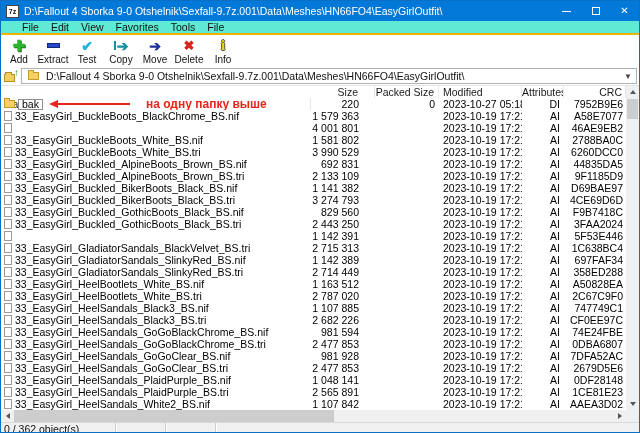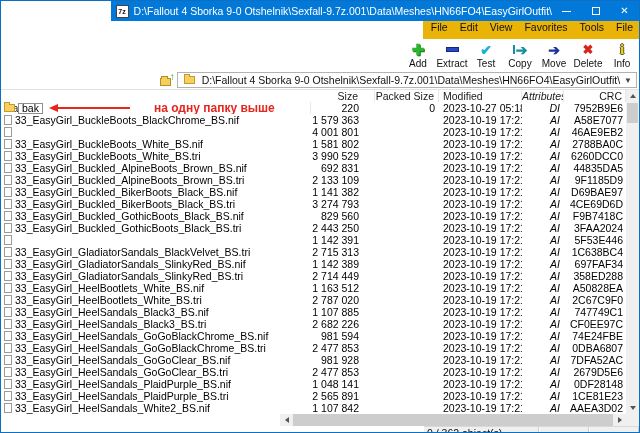--- a/index.html
+++ b/index.html
@@ -1,35 +1,35 @@
 <!DOCTYPE html>
 <html><head>
 <meta charset="utf-8">
 <style>
   html,body{margin:0;padding:0;background:#d8d8d8;}
   .window{
     width:640px;height:433px;box-sizing:border-box;
     border:1px solid #0b6fc4;background:#fff;
     display:flex;flex-direction:column;
     font-family:"Liberation Sans",sans-serif;
-    overflow:hidden;position:relative;align-items:flex-end;
+    overflow:hidden;position:relative;
   }
   
   .titlebar{flex:0 0 20px;background:#0279d8;display:flex;align-items:center;padding-left:5px;}
   .appicon{width:13px;height:13px;background:#fff;border:1px solid #444;box-sizing:border-box;
     color:#111;font-size:7px;font-weight:bold;display:flex;align-items:center;justify-content:center;flex:0 0 13px;}
   .title-text{color:#fff;font-size:10.5px;margin-left:5px;flex:1;white-space:nowrap;overflow:hidden;}
   .wctrls{display:flex;height:100%;}
   .wbtn{width:29px;height:100%;display:flex;align-items:center;justify-content:center;}
   .min-glyph{width:9px;height:1px;background:#fff;display:block;}
   .max-glyph{width:8px;height:8px;border:1px solid #fff;box-sizing:border-box;display:block;}
   .close-glyph{color:#fff;font-size:10px;line-height:10px;}
   
-  .menubar{flex:0 0 12px;background:#eab308;border-bottom:6px solid #eab308;display:flex;align-items:center;
-    font-size:10.5px;color:#111;padding-left:2px;box-sizing:border-box;}
+  .menubar{flex:0 0 12px;background:#5eead4;border-bottom:2px solid #eab308;display:flex;align-items:center;
+    font-size:10.5px;color:#111;padding-left:15px;box-sizing:border-box;}
   .mitem{padding:0 6px;white-space:nowrap;}
   
   .toolbar{flex:0 0 32px;background:#fff;display:flex;align-items:stretch;padding-left:1px;}
   .tbtn{width:34px;display:flex;flex-direction:column;align-items:center;justify-content:center;}
   .ticon{height:16px;display:flex;align-items:center;justify-content:center;}
   .tlabel{font-size:10px;color:#111;line-height:11px;white-space:nowrap;}
   .icon-add{color:#2db52d;font-size:15px;font-weight:bold;text-shadow:1px 1px 0 #1a7a1a;}
   .icon-extract-bar{width:13px;height:5px;background:#2748c8;border:1px solid #14287a;box-sizing:border-box;}
   .icon-test{color:#17b2da;font-size:14px;font-weight:bold;}
   .icon-arrow{font-size:14px;font-weight:bold;line-height:14px;}
@@ -58,28 +58,28 @@
   .main{flex:0 0 324px;position:relative;border-top:1px solid #e3e3e3;box-sizing:border-box;background:#fff;}
   .headrow{height:12px;display:flex;padding-right:13px;font-size:10.5px;color:#1a1a1a;align-items:center;}
   .hc{box-sizing:border-box;border-right:1px solid #e7e7e7;height:12px;line-height:12px;white-space:nowrap;overflow:hidden;}
   .listbody{height:312px;overflow:hidden;}
   .row{height:12px;display:flex;align-items:center;font-size:10.5px;color:#000;}
   .cell{box-sizing:border-box;white-space:nowrap;overflow:hidden;line-height:12px;}
   .c-name{width:310px;display:flex;align-items:center;}
   .c-size{width:64px;text-align:right;padding-right:16px;}
   .c-packed{width:64px;text-align:right;padding-right:4px;}
   .c-mod{width:83px;padding-left:4px;}
-  .c-attr{width:42px;text-align:right;padding-right:4px;font-style:italic;}
+  .c-attr{width:42px;text-align:right;padding-right:4px;}
   .c-crc{width:62px;text-align:right;padding-right:3px;}
   .namebox{border:1px solid #8f8f8f;padding:0 3px;height:11px;display:flex;align-items:center;
     line-height:10px;background:#fff;box-sizing:border-box;}
   .annot{display:flex;align-items:center;margin-left:6px;}
   .annot .head{width:0;height:0;border-top:4px solid transparent;border-bottom:4px solid transparent;border-right:9px solid #e8251c;}
   .annot .line{width:72px;height:2px;background:#e8251c;}
-  .annot .txt{margin-left:24px;color:#e8251c;font-weight:bold;font-size:12px;white-space:nowrap;}
+  .annot .txt{margin-left:16px;color:#e8251c;font-weight:bold;font-size:12px;white-space:nowrap;}
   
   .vscroll{position:absolute;top:0;right:0;width:13px;height:324px;background:#f0f0f0;}
   .vbtn{position:absolute;left:0;width:13px;height:12px;display:flex;align-items:center;justify-content:center;}
   .vbtn.up{top:0;} .vbtn.down{bottom:0;}
   .tri-up{width:0;height:0;border-left:3px solid transparent;border-right:3px solid transparent;border-bottom:4px solid #555;}
   .tri-down{width:0;height:0;border-left:3px solid transparent;border-right:3px solid transparent;border-top:4px solid #555;}
   .vthumb{position:absolute;top:13px;left:1px;width:11px;height:20px;background:#cdcdcd;}
   .hscrollrow{flex:0 0 12px;display:flex;background:#f0f0f0;}
   .hbtn{width:13px;height:12px;display:flex;align-items:center;justify-content:center;flex:0 0 13px;}
   .tri-left{width:0;height:0;border-top:3px solid transparent;border-bottom:3px solid transparent;border-right:4px solid #555;}

